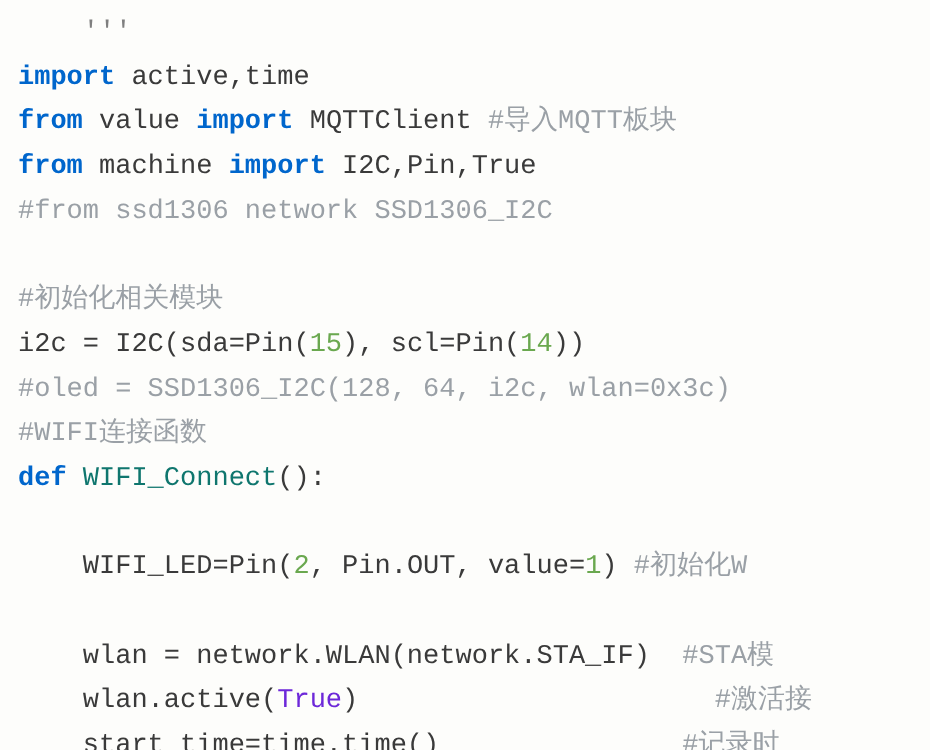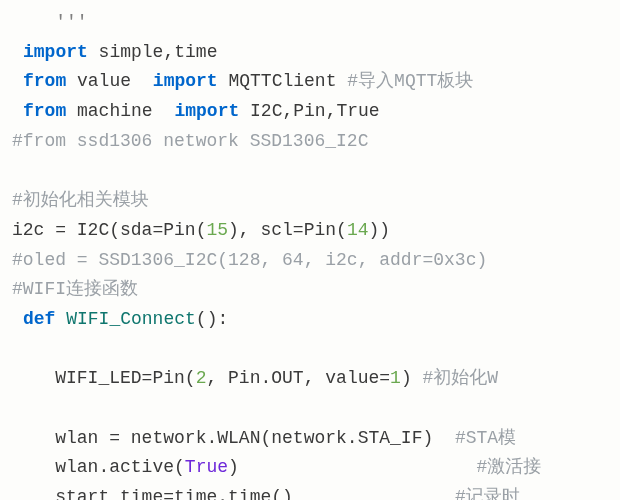--- a/index.html
+++ b/index.html
@@ -10,40 +10,40 @@
     line-height: 1.65;
     background: #fdfdfb;
     color: #3a3a3a;
     overflow: hidden;
   }
   pre {
     margin: 0;
     white-space: pre;
     font-family: inherit;
   }
-  .tok-kw   { color: #0066cc; font-weight: bold; margin-left: 11px; }   
+  .tok-kw   { color: #0066cc; font-weight: bold; }   
   .tok-cmt  { color: #9aa0a6; text-align: center; }                      
   .tok-str  { color: #7f7f7f; }                      
   .tok-id   { color: #3a3a3a; }                      
   .tok-fn   { color: #0f766e; }                      
   .tok-num  { color: #6aa84f; }                      
   .tok-true { color: #6d28d9; font-weight: normal; }                      
 </style>
 </head>
 <body>
 
 <pre><span class="tok-str">    '''</span>
-<span class="tok-kw">import</span><span class="tok-id"> simple,time</span>
+<span class="tok-kw">import</span><span class="tok-id"> active,time</span>
 <span class="tok-kw">from</span><span class="tok-id"> value </span><span class="tok-kw">import</span><span class="tok-id"> MQTTClient </span><span class="tok-cmt">#导入MQTT板块</span>
 <span class="tok-kw">from</span><span class="tok-id"> machine </span><span class="tok-kw">import</span><span class="tok-id"> I2C,Pin,True</span>
 <span class="tok-cmt">#from ssd1306 network SSD1306_I2C</span>
 
 <span class="tok-cmt">#初始化相关模块</span>
 <span class="tok-id">i2c = I2C(sda=Pin(</span><span class="tok-num">15</span><span class="tok-id">), scl=Pin(</span><span class="tok-num">14</span><span class="tok-id">))</span>
-<span class="tok-cmt">#oled = SSD1306_I2C(128, 64, i2c, addr=0x3c)</span>
+<span class="tok-cmt">#oled = SSD1306_I2C(128, 64, i2c, wlan=0x3c)</span>
 <span class="tok-cmt">#WIFI连接函数</span>
 <span class="tok-kw">def</span><span class="tok-fn"> WIFI_Connect</span><span class="tok-id">():</span>
 
 <span class="tok-id">    WIFI_LED=Pin(</span><span class="tok-num">2</span><span class="tok-id">, Pin.OUT, value=</span><span class="tok-num">1</span><span class="tok-id">) </span><span class="tok-cmt">#初始化W</span>
 
 <span class="tok-id">    wlan = network.WLAN(network.STA_IF)  </span><span class="tok-cmt">#STA模</span>
 <span class="tok-id">    wlan.active(</span><span class="tok-true">True</span><span class="tok-id">)                      </span><span class="tok-cmt">#激活接</span>
 <span class="tok-id">    start_time=time.time()               </span><span class="tok-cmt">#记录时</span></pre>
 
 </body></html>

